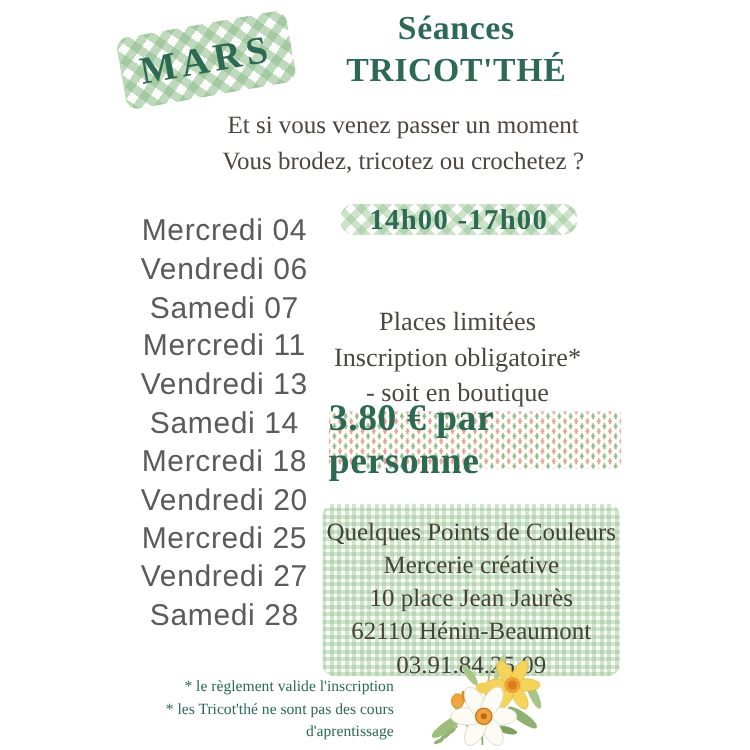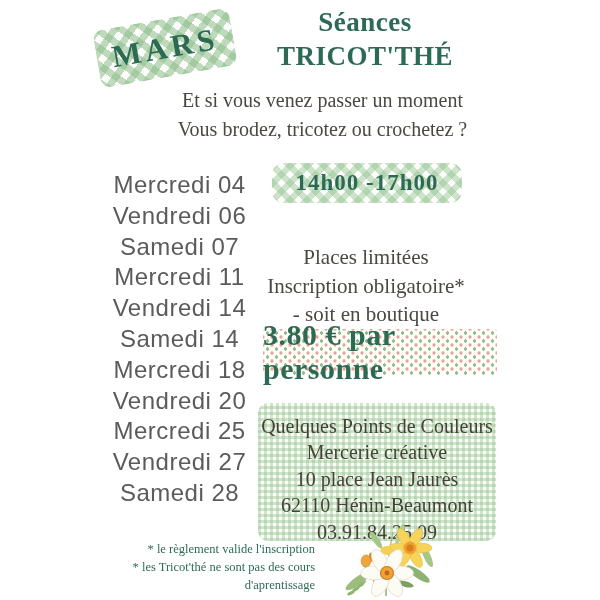--- a/index.html
+++ b/index.html
@@ -52,21 +52,21 @@
     position:absolute;left:150px;top:86px;width:345px;text-align:center;
     color:#4c4742;font-size:20px;line-height:28.5px;
   }
   .date-list{
     position:absolute;left:92px;top:170px;width:175px;text-align:center;
     font-family:"Liberation Sans", sans-serif;font-weight:300;
     font-size:24px;color:#5b5b5b;letter-spacing:.5px;
   }
   .date-row{height:30.8px;line-height:30.8px;}
   .time-badge{
-    position:absolute;left:272px;top:163px;width:190px;height:40px;border-radius:12px;
+    position:absolute;left:272px;top:163px;width:190px;height:25px;border-radius:12px;
     display:flex;align-items:center;justify-content:center;
   }
   .time-badge span{font-size:23px;font-weight:700;color:#2c6a54;letter-spacing:1px;}
   .registration{
     position:absolute;left:252px;top:213px;width:228px;text-align:center;
     color:#4c4742;font-size:21px;line-height:28.5px;margin-top:30px;
   }
   .price-badge{
     position:absolute;left:263px;top:329px;width:234px;height:46px;border-radius:3px;
     display:flex;align-items:center;justify-content:center;
@@ -100,21 +100,21 @@
 <div class="intro">
   <div>Et si vous venez passer un moment</div>
   <div>Vous brodez, tricotez ou crochetez ?</div>
 </div>
 
 <div class="date-list">
   <div class="date-row">Mercredi 04</div>
   <div class="date-row">Vendredi 06</div>
   <div class="date-row">Samedi 07</div>
   <div class="date-row">Mercredi 11</div>
-  <div class="date-row">Vendredi 14</div>
+  <div class="date-row">Vendredi 13</div>
   <div class="date-row">Samedi 14</div>
   <div class="date-row">Mercredi 18</div>
   <div class="date-row">Vendredi 20</div>
   <div class="date-row">Mercredi 25</div>
   <div class="date-row">Vendredi 27</div>
   <div class="date-row">Samedi 28</div>
 </div>
 
 <div class="time-badge gingham-light">
   <span>14h00 -17h00</span>

